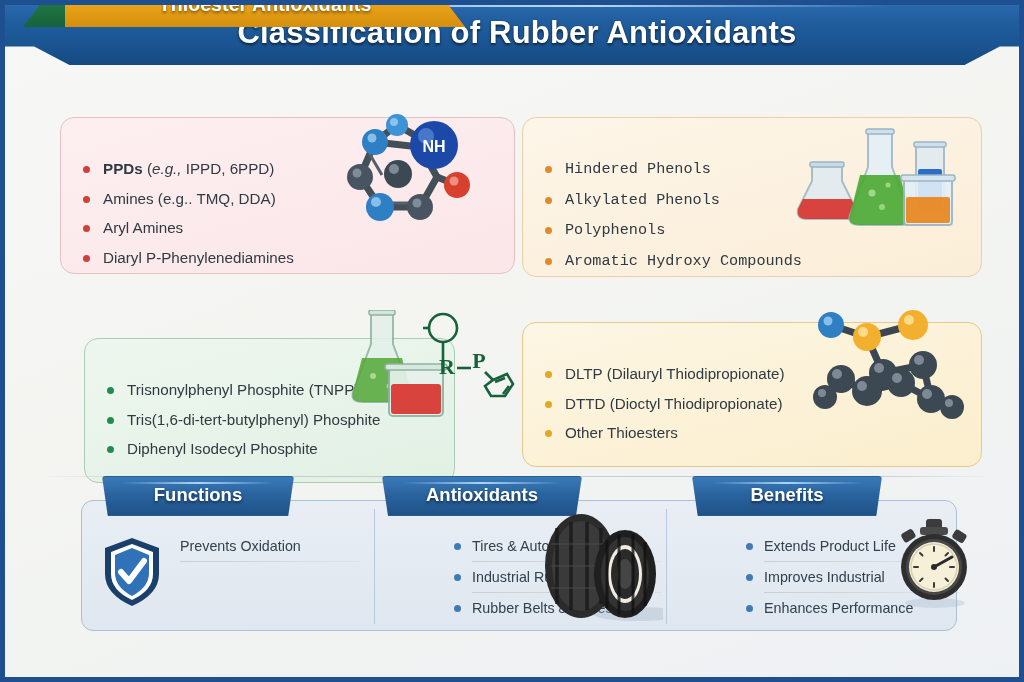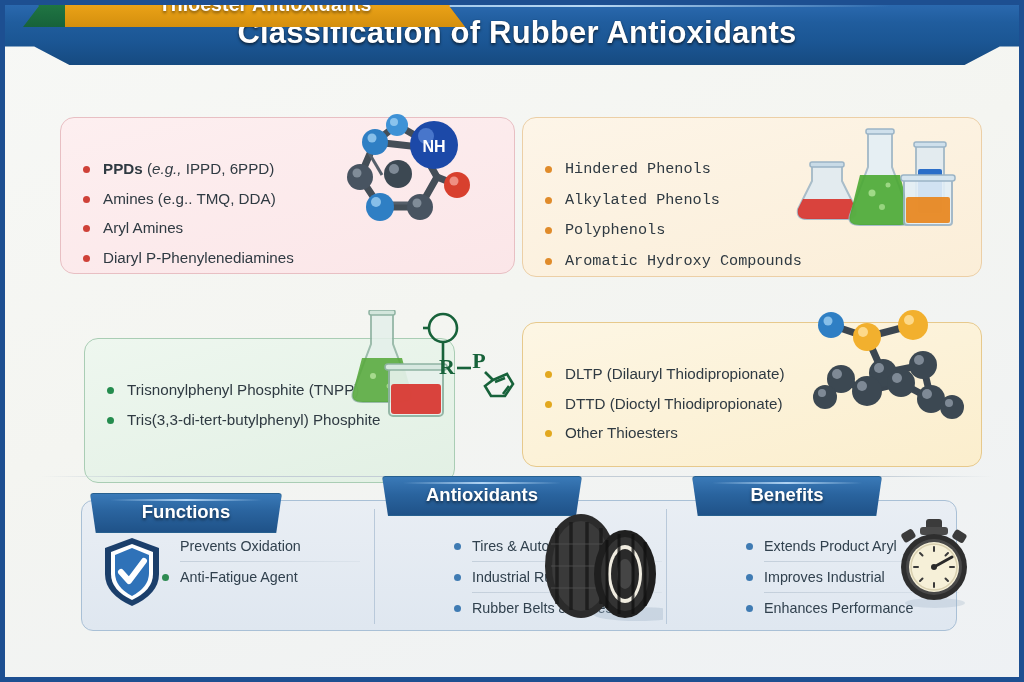--- a/index.html
+++ b/index.html
@@ -156,21 +156,21 @@
   .blue-banner .bb-sheen {
     position: absolute; left: 10%; top: 5px; width: 80%; height: 2px;
     background: linear-gradient(90deg, rgba(255,255,255,0) 0%, rgba(190,222,250,0.9) 50%, rgba(255,255,255,0) 100%);
   }
   .blue-banner .bb-label {
     position: absolute; left: 0; right: 0; top: 7px;
     text-align: center;
     color: #ffffff; font-size: 18.5px; font-weight: bold;
     text-shadow: 0 2px 3px rgba(0,0,0,0.5);
   }
-  #banner-functions    { left: 8px;  width: 192px; margin-top: 17px; }
+  #banner-functions    { left: 20px;  width: 192px; }
   #banner-applications { left: 300px; width: 200px; }
   #banner-benefits     { left: 610px; width: 190px; }
 
   .panel-col { position: absolute; top: 32px; }
   .panel-col ul { list-style: none; }
   .panel-col li {
     position: relative;
     padding-left: 20px;
     height: 31px;
     line-height: 26px;
@@ -294,21 +294,22 @@
     <rect x="124" y="19" width="32" height="5" rx="2" fill="#cfe0ec" stroke="#9bb4c6" stroke-width="1.5"></rect>
 
     <rect x="114" y="56" width="48" height="46" rx="3" fill="#e3eff7" opacity="0.9" stroke="#9bb4c6" stroke-width="2"></rect>
     <rect x="116" y="74" width="44" height="26" rx="2" fill="#e8861e" opacity="0.93"></rect>
     <rect x="111" y="52" width="54" height="6" rx="2.5" fill="#d5e4ee" stroke="#9bb4c6" stroke-width="1.5"></rect>
   </svg>
 
   <div class="cat-card" id="card-phosphite">
     <ul class="cat-list">
       <li><span class="dot"></span><span>Trisnonylphenyl Phosphite (TNPP)</span></li>
-      <li><span class="dot"></span><span>Tris(3,3-di-tert-butylphenyl) Phosphite</span></li>
+      <li><span class="dot"></span><span>Tris(1,6-di-tert-butylphenyl) Phosphite</span></li>
+      <li><span class="dot"></span><span>Diphenyl Isodecyl Phosphite</span></li>
     </ul>
   </div>
   <div class="cat-ribbon ribbon-left-notch" id="ribbon-phosphite">
 
     <div class="ribbon-label">Phosphite Antioxidants</div>
   </div>
 
   <svg class="art" id="art-flask-beaker" width="180" height="125">
 
     <path d="M36 4 L36 34 L18 82 Q15 92 28 92 L66 92 Q79 92 76 82 L58 34 L58 4 Z" fill="#e4f0ea" opacity="0.85" stroke="#8fb3a2" stroke-width="2"></path>
@@ -396,35 +397,34 @@
       <div class="bb-label">Antioxidants</div>
     </div>
     <div class="blue-banner" id="banner-benefits">
       <div class="bb-sheen"></div>
       <div class="bb-label">Benefits</div>
     </div>
 
     <div class="panel-col" id="col-functions">
       <ul>
         <li class="nodot"><span>Prevents Oxidation</span><span class="rowline"></span></li>
-        <li><span class="pdot green"></span><span>Anti-Fatigue Agent</span></li>
       </ul>
     </div>
 
     <div class="panel-col" id="col-applications">
       <ul>
         <li><span class="pdot"></span><span>Tires &amp; Automotive</span><span class="rowline"></span></li>
         <li><span class="pdot"></span><span>Industrial Rubber Goods</span><span class="rowline"></span></li>
         <li><span class="pdot"></span><span>Rubber Belts &amp; Hoses</span></li>
       </ul>
     </div>
 
     <div class="panel-col" id="col-benefits">
       <ul>
-        <li><span class="pdot"></span><span>Extends Product Aryl</span><span class="rowline"></span></li>
+        <li><span class="pdot"></span><span>Extends Product Life</span><span class="rowline"></span></li>
         <li><span class="pdot"></span><span>Improves Industrial</span><span class="rowline"></span></li>
         <li><span class="pdot"></span><span>Enhances Performance</span></li>
       </ul>
     </div>
   </div>
 
   <svg class="art" id="art-shield" width="62" height="72">
     <path d="M31 2 L58 12 L58 38 Q58 58 31 70 Q4 58 4 38 L4 12 Z" fill="#1b3f6b"></path>
     <path d="M31 8 L52 16 L52 38 Q52 54 31 64 Q10 54 10 38 L10 16 Z" fill="#ffffff"></path>
     <path d="M31 12 L48 19 L48 37 Q48 51 31 60 Q14 51 14 37 L14 19 Z" fill="#2f72b8"></path>

